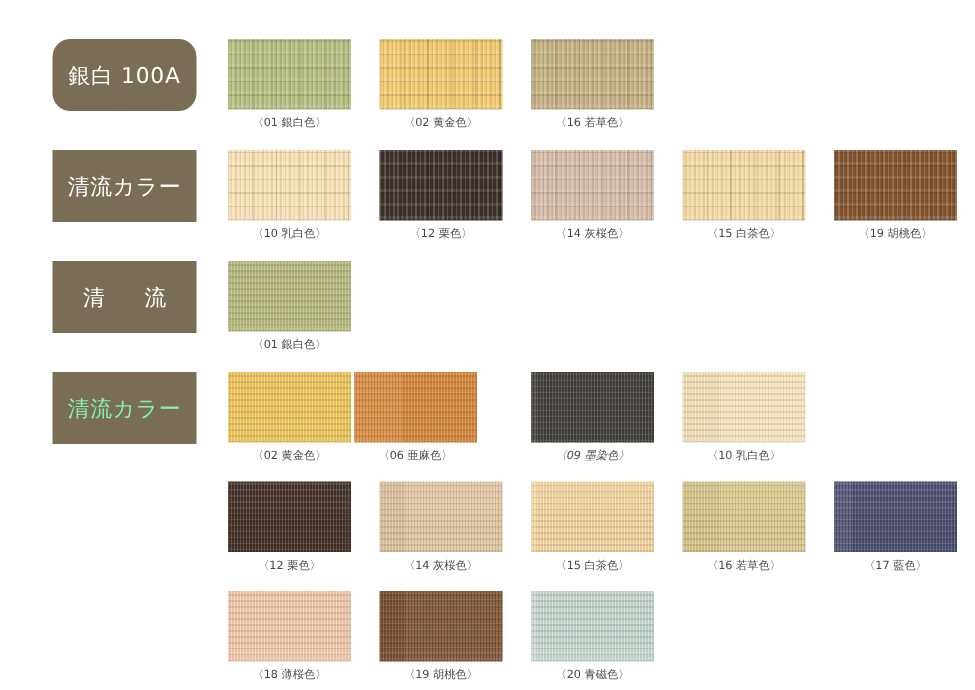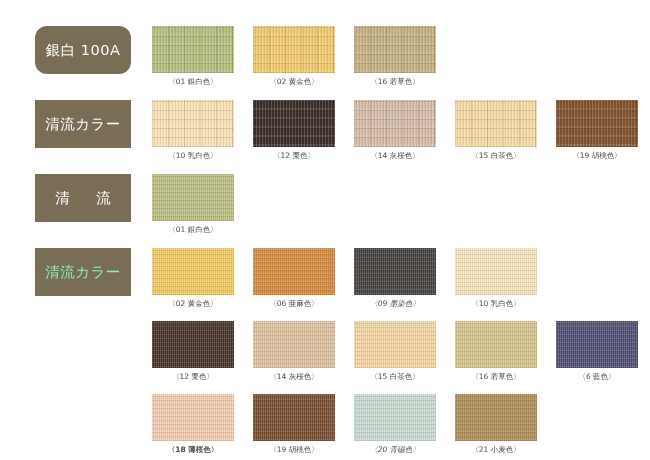--- a/index.html
+++ b/index.html
@@ -150,21 +150,21 @@
     <div class="cat-box spaced" style="top: 174px; background: rgb(122, 109, 86); color: rgb(255, 255, 255); text-align: right;">清　流</div>
     <div class="swatch-cell" style="left: 152px; top: 174px;">
       <div class="swatch weave-seiryu" style="background: rgb(188, 190, 131);"></div>
       <div class="swatch-caption" style="color: rgb(74, 74, 74);">〈01 銀白色〉</div>
     </div>
     <div class="cat-box" style="top: 248px; background: rgb(122, 109, 86); color: #86efac;">清流カラー</div>
     <div class="swatch-cell" style="left: 152px; top: 248px;">
       <div class="swatch weave-seiryu" style="background: rgb(242, 203, 97);"></div>
       <div class="swatch-caption" style="color: rgb(74, 74, 74);">〈02 黄金色〉</div>
     </div>
-    <div class="swatch-cell" style="left: 253px; top: 248px;">
+    <div class="swatch-cell" style="left: 236px; top: 248px;">
       <div class="swatch weave-seiryu" style="background: rgb(217, 138, 62);"></div>
       <div class="swatch-caption" style="color: rgb(74, 74, 74);">〈06 亜麻色〉</div>
     </div>
     <div class="swatch-cell" style="left: 354px; top: 248px; font-style: italic;">
       <div class="swatch weave-seiryu" style="background: rgb(68, 65, 62);"></div>
       <div class="swatch-caption" style="color: rgb(74, 74, 74);">〈09 墨染色〉</div>
     </div>
     <div class="swatch-cell" style="left: 455px; top: 248px;">
       <div class="swatch weave-seiryu" style="background: rgb(247, 229, 189);"></div>
       <div class="swatch-caption" style="color: rgb(74, 74, 74);">〈10 乳白色〉</div>
@@ -180,31 +180,27 @@
     <div class="swatch-cell" style="left: 354px; top: 321px;">
       <div class="swatch weave-seiryu" style="background: rgb(246, 215, 163);"></div>
       <div class="swatch-caption" style="color: rgb(74, 74, 74);">〈15 白茶色〉</div>
     </div>
     <div class="swatch-cell" style="left: 455px; top: 321px;">
       <div class="swatch weave-seiryu" style="background: rgb(216, 198, 140);"></div>
       <div class="swatch-caption" style="color: rgb(74, 74, 74);">〈16 若草色〉</div>
     </div>
     <div class="swatch-cell" style="left: 556px; top: 321px;">
       <div class="swatch weave-seiryu" style="background: rgb(78, 79, 114);"></div>
-      <div class="swatch-caption" style="color: rgb(74, 74, 74);">〈6 藍色〉</div>
+      <div class="swatch-caption" style="color: rgb(74, 74, 74);">〈17 藍色〉</div>
     </div>
     <div class="swatch-cell" style="left: 152px; top: 394px;">
       <div class="swatch weave-seiryu" style="background: rgb(245, 205, 176);"></div>
-      <div class="swatch-caption" style="color: rgb(74, 74, 74); font-weight: bold;">〈18 薄桜色〉</div>
+      <div class="swatch-caption" style="color: rgb(74, 74, 74);">〈18 薄桜色〉</div>
     </div>
     <div class="swatch-cell" style="left: 253px; top: 394px;">
       <div class="swatch weave-seiryu" style="background: rgb(122, 79, 50);"></div>
       <div class="swatch-caption" style="color: rgb(74, 74, 74);">〈19 胡桃色〉</div>
     </div>
-    <div class="swatch-cell" style="left: 354px; top: 394px; font-style: italic;">
+    <div class="swatch-cell" style="left: 354px; top: 394px;">
       <div class="swatch weave-seiryu" style="background: rgb(202, 219, 210);"></div>
       <div class="swatch-caption" style="color: rgb(74, 74, 74);">〈20 青磁色〉</div>
     </div>
-    <div class="swatch-cell" style="left: 455px; top: 394px;">
-      <div class="swatch weave-seiryu" style="background: rgb(176, 142, 85);"></div>
-      <div class="swatch-caption" style="color: rgb(74, 74, 74);">〈21 小麦色〉</div>
-    </div>
   </div>
 
 </body></html>

